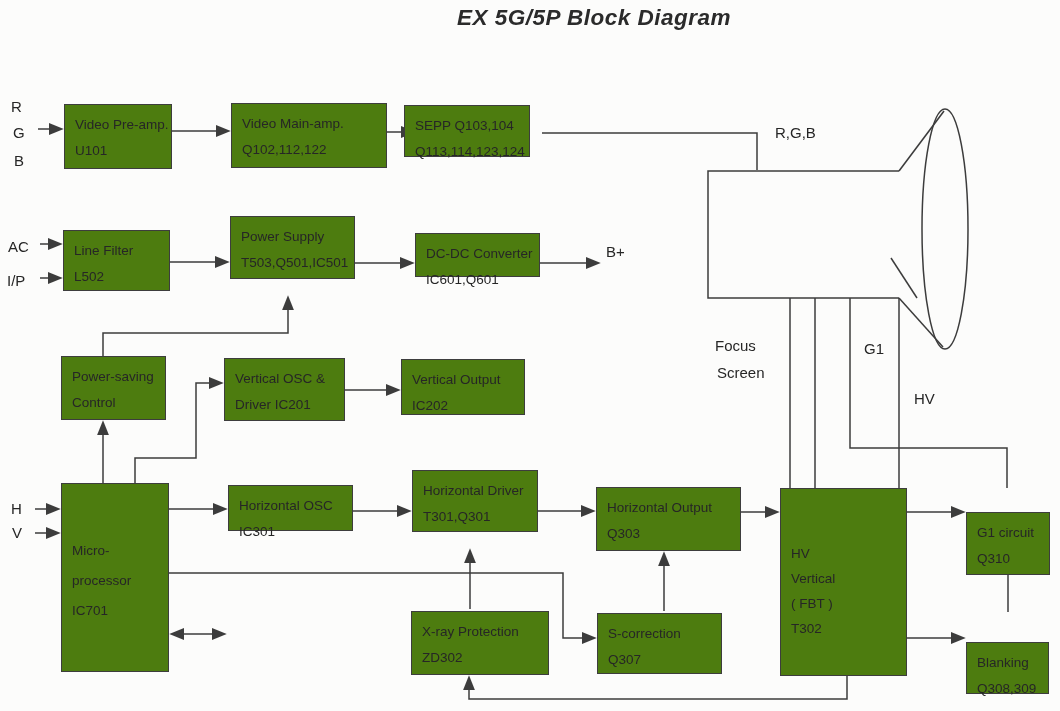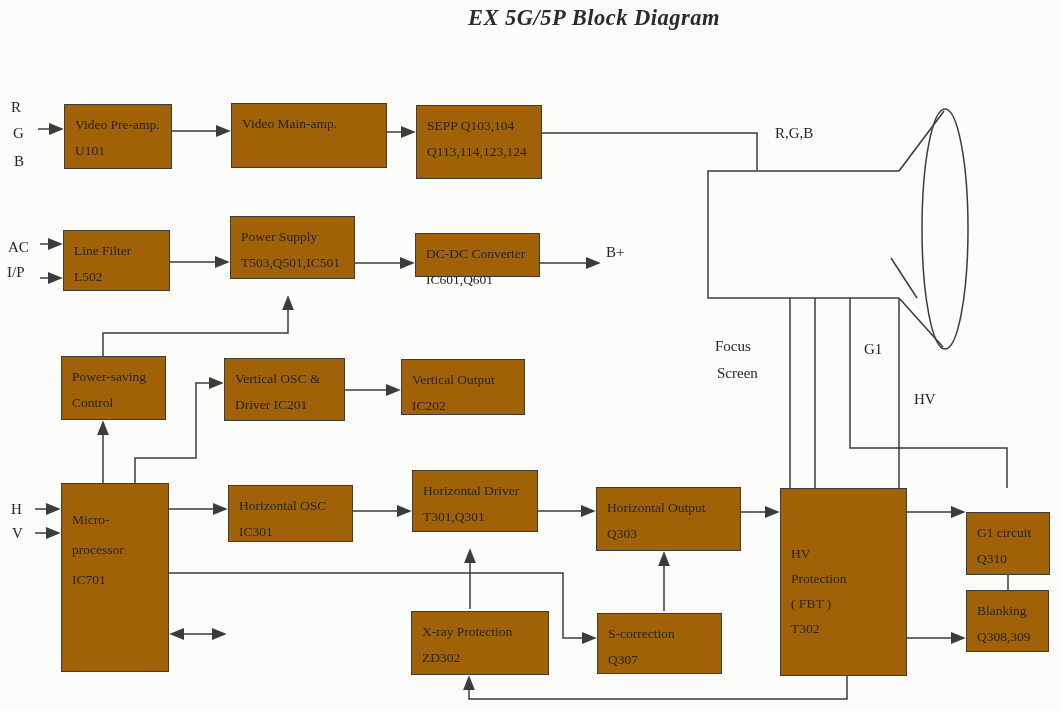--- a/index.html
+++ b/index.html
@@ -1,29 +1,29 @@
 <!DOCTYPE html>
 <html><head>
 <meta charset="utf-8">
 <style>
   html,body{margin:0;padding:0;}
   body{background:#f6f6f4;}
   #canvas{
     position:relative;width:1060px;height:711px;background:#fcfcfb;
-    font-family:Liberation Serif, serif;color:#242424;overflow:hidden;
+    font-family:Liberation Sans, sans-serif;color:#242424;overflow:hidden;
   }
   #wires{position:absolute;left:0;top:0;width:1060px;height:711px;}
   .title{
     position:absolute;left:0;top:5px;width:1188px;text-align:center;
     font-size:22.5px;font-weight:bold;font-style:italic;color:#2b2b2b;
     letter-spacing:.5px;
   }
   .block{
     position:absolute;box-sizing:border-box;border:1.6px solid #3d3d3d;
-    background:#a16207;padding:7px 4px 0 10px;font-size:13.5px;color:#262626;
+    background:#4d7c0f;padding:7px 4px 0 10px;font-size:13.5px;color:#262626;
   }
   .block .ln{line-height:26px;white-space:nowrap;}
   .block.tall3 .ln{line-height:30px;}
   .block.tall4 .ln{line-height:25px;}
   .lbl{position:absolute;font-size:15px;line-height:18px;color:#262626;white-space:nowrap;}
 </style>
 </head>
 <body>
 
 <div id="canvas">
@@ -87,40 +87,41 @@
       <path d="M891,258 L917,298"></path>
     </g>
   </svg>
 
   <div class="title">EX 5G/5P Block Diagram</div>
 
   <div class="lbl" style="left:11px;top:98px">R</div>
   <div class="lbl" style="left:13px;top:124px">G</div>
   <div class="lbl" style="left:14px;top:152px">B</div>
   <div class="lbl" style="left:8px;top:238px">AC</div>
-  <div class="lbl" style="left:7px;top:263px">I/P</div>
+  <div class="lbl" style="left:7px;top:272px">I/P</div>
   <div class="lbl" style="left:11px;top:500px">H</div>
   <div class="lbl" style="left:12px;top:524px">V</div>
   <div class="lbl" style="left:606px;top:243px">B+</div>
   <div class="lbl" style="left:775px;top:124px">R,G,B</div>
   <div class="lbl" style="left:715px;top:337px">Focus</div>
   <div class="lbl" style="left:717px;top:364px">Screen</div>
   <div class="lbl" style="left:864px;top:340px">G1</div>
   <div class="lbl" style="left:914px;top:390px">HV</div>
 
   <div class="block" style="left:64px;top:104px;width:108px;height:65px">
     <div class="ln">Video Pre-amp.</div>
     <div class="ln">U101</div>
   </div>
 
   <div class="block" style="left:231px;top:103px;width:156px;height:65px">
     <div class="ln">Video Main-amp.</div>
-  </div>
-
-  <div class="block" style="left:416px;top:105px;width:126px;height:74px">
+    <div class="ln">Q102,112,122</div>
+  </div>
+
+  <div class="block" style="left:404px;top:105px;width:126px;height:52px">
     <div class="ln">SEPP Q103,104</div>
     <div class="ln">Q113,114,123,124</div>
   </div>
 
   <div class="block" style="left:63px;top:230px;width:107px;height:61px">
     <div class="ln">Line Filter</div>
     <div class="ln">L502</div>
   </div>
 
   <div class="block" style="left:230px;top:216px;width:125px;height:63px">
@@ -141,54 +142,54 @@
   <div class="block" style="left:224px;top:358px;width:121px;height:63px">
     <div class="ln">Vertical OSC &amp;</div>
     <div class="ln">Driver IC201</div>
   </div>
 
   <div class="block" style="left:401px;top:359px;width:124px;height:56px">
     <div class="ln">Vertical Output</div>
     <div class="ln">IC202</div>
   </div>
 
-  <div class="block tall3" style="left:61px;top:483px;width:108px;height:189px;padding-top:21px">
+  <div class="block tall3" style="left:61px;top:483px;width:108px;height:189px;padding-top:52px">
     <div class="ln">Micro-</div>
     <div class="ln">processor</div>
     <div class="ln">IC701</div>
   </div>
 
-  <div class="block" style="left:228px;top:485px;width:125px;height:57px">
+  <div class="block" style="left:228px;top:485px;width:125px;height:46px">
     <div class="ln">Horizontal OSC</div>
     <div class="ln">IC301</div>
   </div>
 
   <div class="block" style="left:412px;top:470px;width:126px;height:62px">
     <div class="ln">Horizontal Driver</div>
     <div class="ln">T301,Q301</div>
   </div>
 
   <div class="block" style="left:596px;top:487px;width:145px;height:64px">
     <div class="ln">Horizontal Output</div>
     <div class="ln">Q303</div>
   </div>
 
   <div class="block tall4" style="left:780px;top:488px;width:127px;height:188px;padding-top:52px">
     <div class="ln">HV</div>
-    <div class="ln">Protection</div>
+    <div class="ln">Vertical</div>
     <div class="ln">( FBT )</div>
     <div class="ln">T302</div>
   </div>
 
   <div class="block" style="left:966px;top:512px;width:84px;height:63px">
     <div class="ln">G1 circuit</div>
     <div class="ln">Q310</div>
   </div>
 
-  <div class="block" style="left:966px;top:590px;width:83px;height:62px">
+  <div class="block" style="left:966px;top:642px;width:83px;height:52px">
     <div class="ln">Blanking</div>
     <div class="ln">Q308,309</div>
   </div>
 
 
   <div class="block" style="left:411px;top:611px;width:138px;height:64px">
     <div class="ln">X-ray Protection</div>
     <div class="ln">ZD302</div>
   </div>
 

